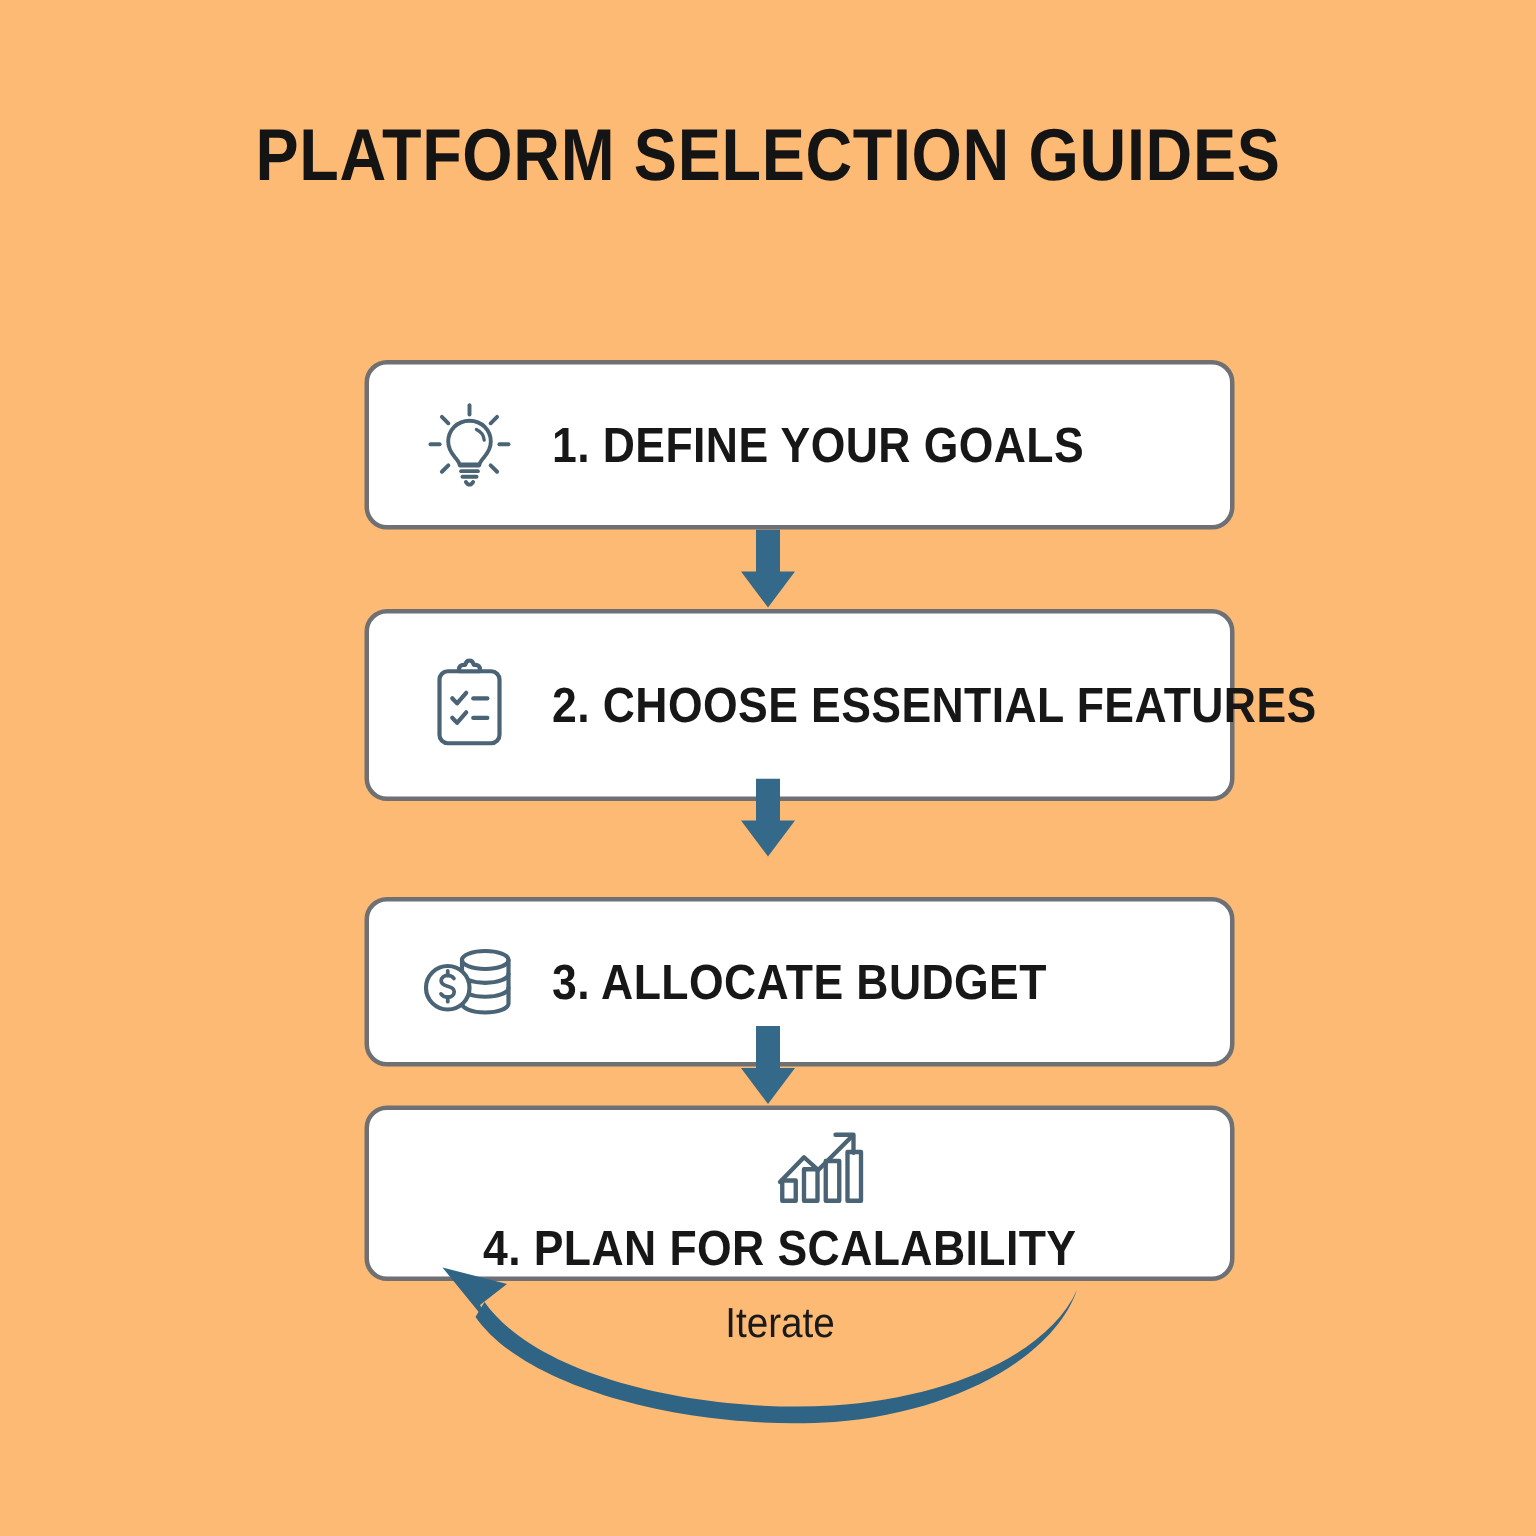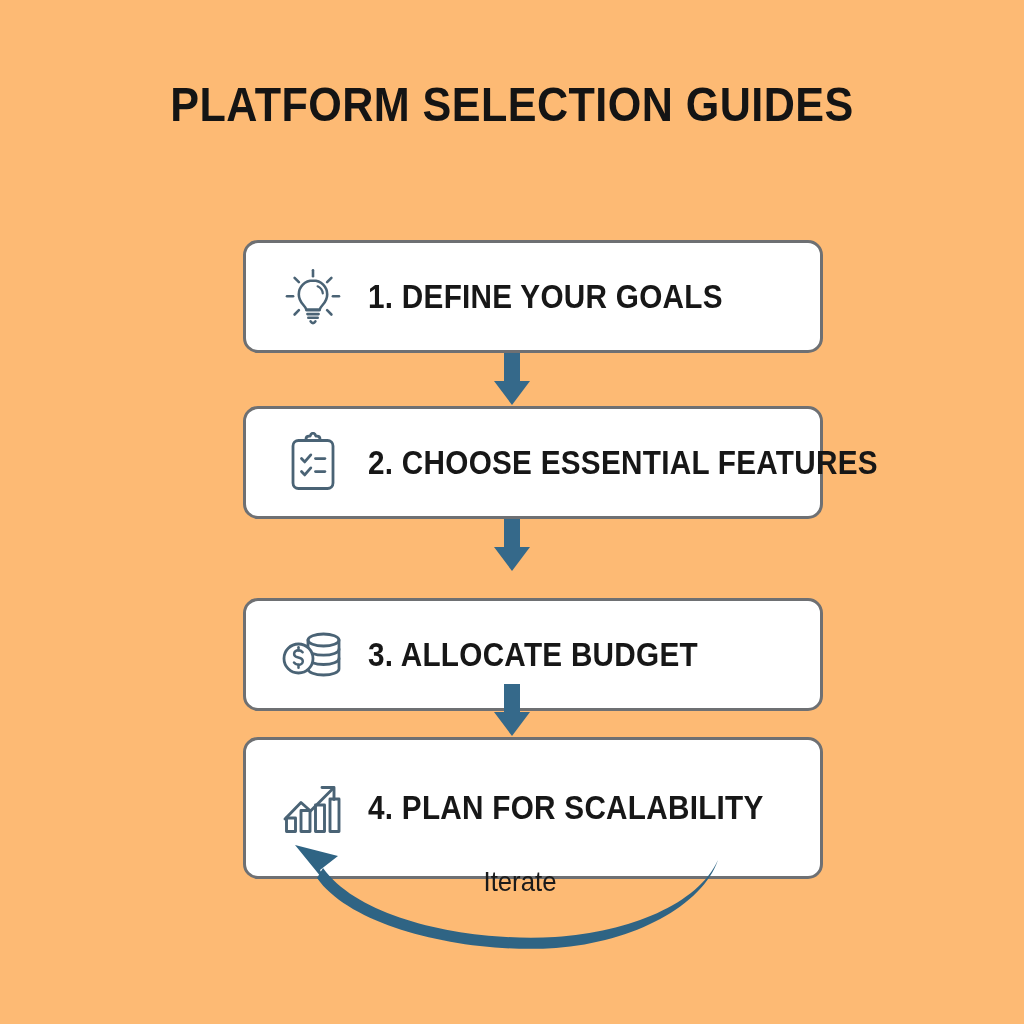--- a/index.html
+++ b/index.html
@@ -72,23 +72,23 @@
     line-height: 36px;
     font-weight: 700;
     letter-spacing: 0.3px;
     color: #171717;
     transform: scaleX(0.9);
     transform-origin: left center;
     white-space: nowrap;
   }
 
   #step-1 { top: 240px; height: 113px; }
-  #step-2 { top: 406px; height: 113px; }
+  #step-2 { top: 406px; height: 128px; }
   #step-3 { top: 598px; height: 113px; }
-  #step-4 { top: 737px; height: 142px; }
+  #step-4 { top: 737px; height: 117px; flex-direction: column; }
 
   
   .down-arrow {
     position: absolute;
     left: 488px;
     width: 48px;
     height: 54px;
   }
   #arrow-1 { top: 353px; }
   #arrow-2 { top: 519px; }

